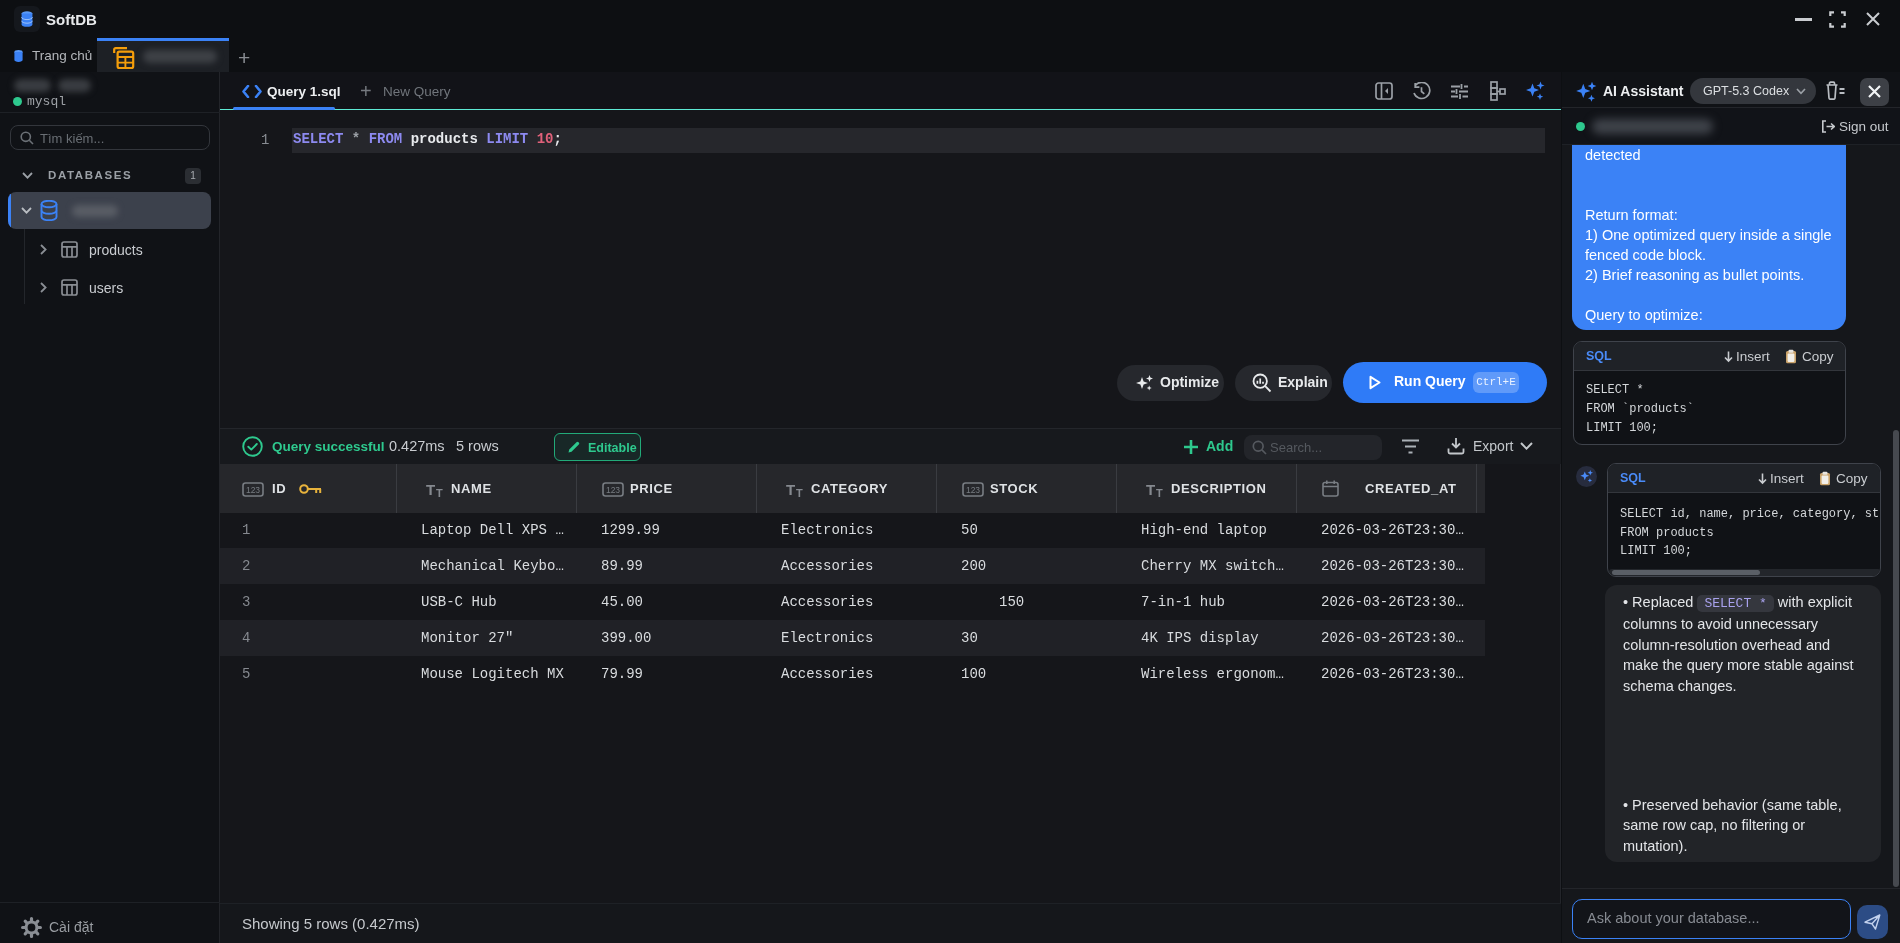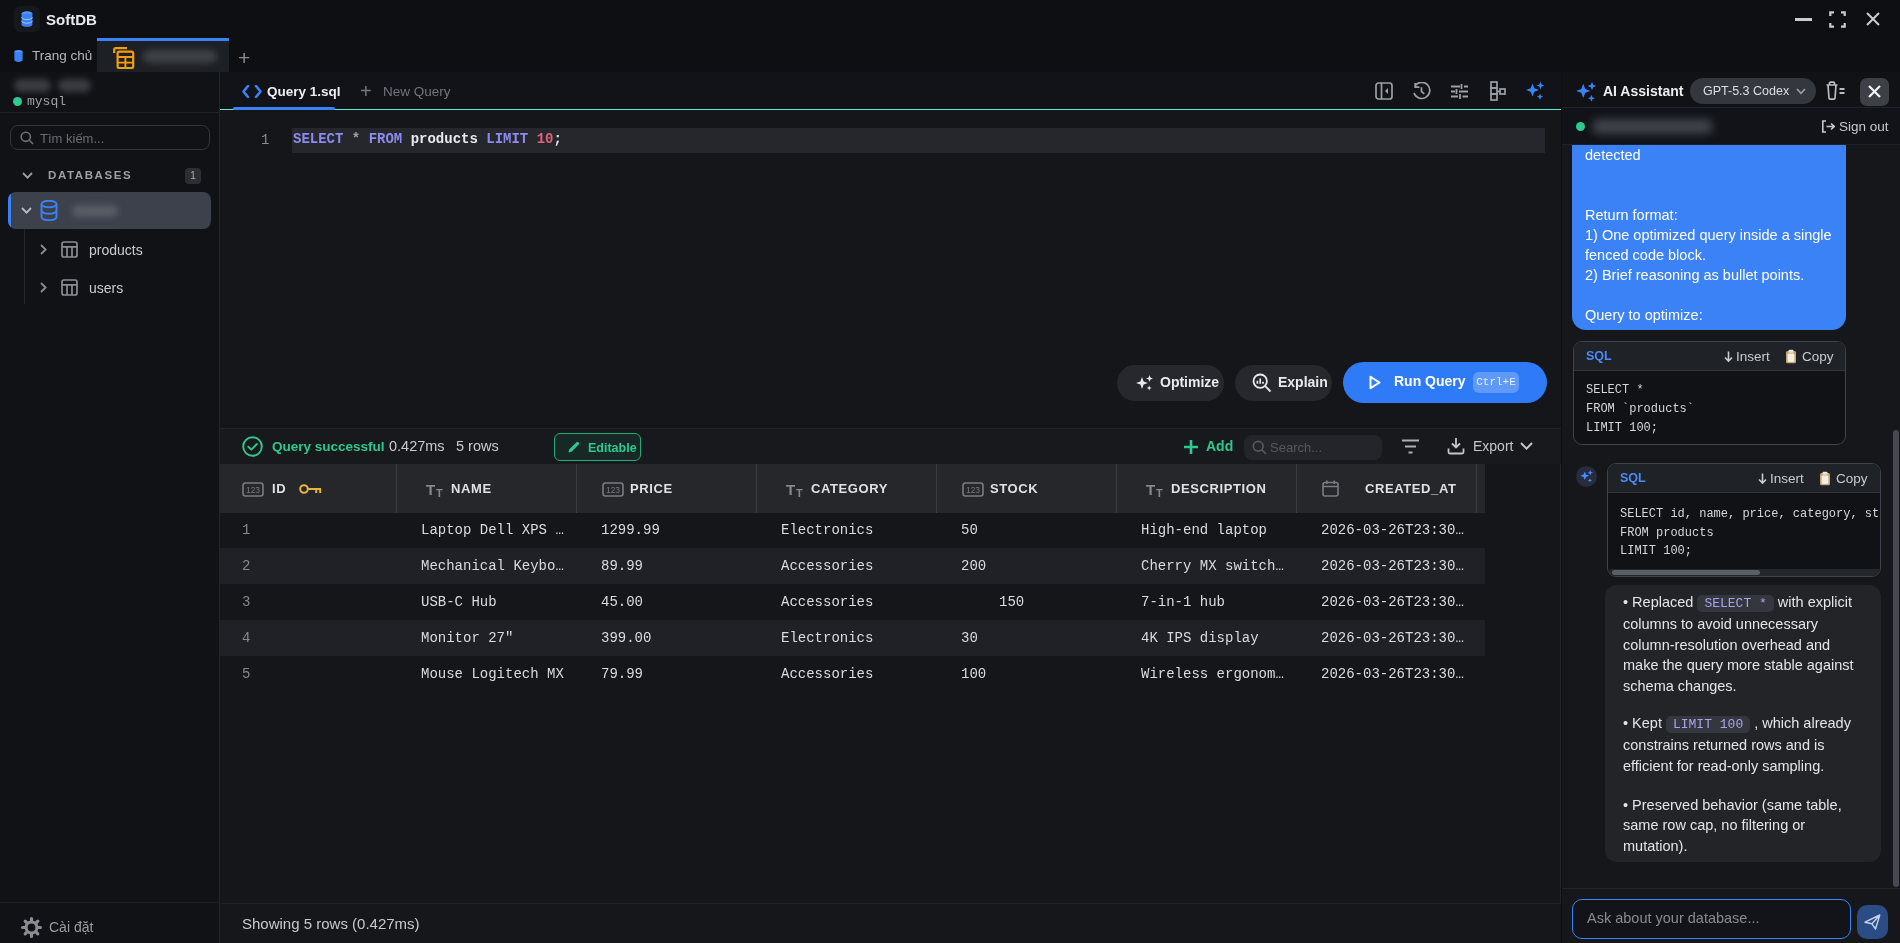--- a/index.html
+++ b/index.html
@@ -435,23 +435,20 @@
         <div class="abs" style="left:1px;top:105px;width:272px;height:7px;background:#23262b;border-radius:3px;"></div>
         <div class="abs" style="left:4px;top:106px;width:148px;height:5px;background:#5a5f66;border-radius:2.5px;"></div>
       </div>
 
       <div class="abs" style="left:43px;top:440px;width:276px;height:277px;background:#222428;border-radius:12px;">
         <div class="abs bl" style="left:18px;top:7px;">• Replaced <span class="icode">SELECT *</span> with explicit
 columns to avoid unnecessary
 column-resolution overhead and
 make the query more stable against
 schema changes.</div>
-        <div class="abs bl" style="left:18px;top:128px;">• Kept <span class="icode">LIMIT 100</span> , which already
-constrains returned rows and is
-efficient for read-only sampling.</div>
         <div class="abs bl" style="left:18px;top:210px;">• Preserved behavior (same table,
 same row cap, no filtering or
 mutation).</div>
       </div>
 
       <div class="abs" style="left:331px;top:285px;width:6px;height:457px;background:#46494f;border-radius:3px;"></div>
     </div>
 
     <div class="abs" style="left:0;top:816px;width:338px;height:55px;border-top:1px solid #23252a;background:#15171b;">
       <div class="abs" style="left:10px;top:10px;width:279px;height:40px;border:1.5px solid #3b82f6;border-radius:10px;background:#121419;">

